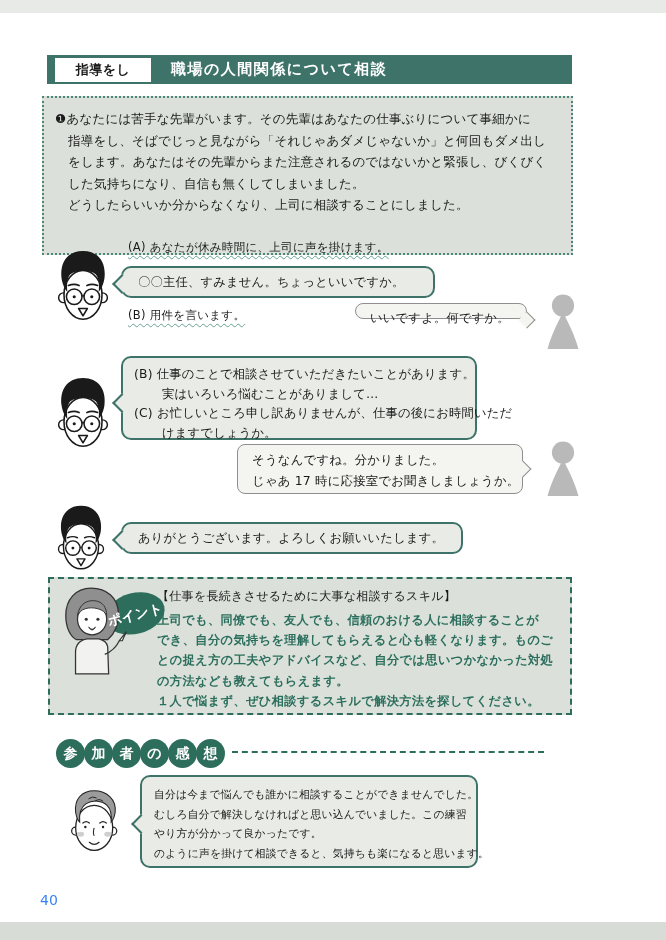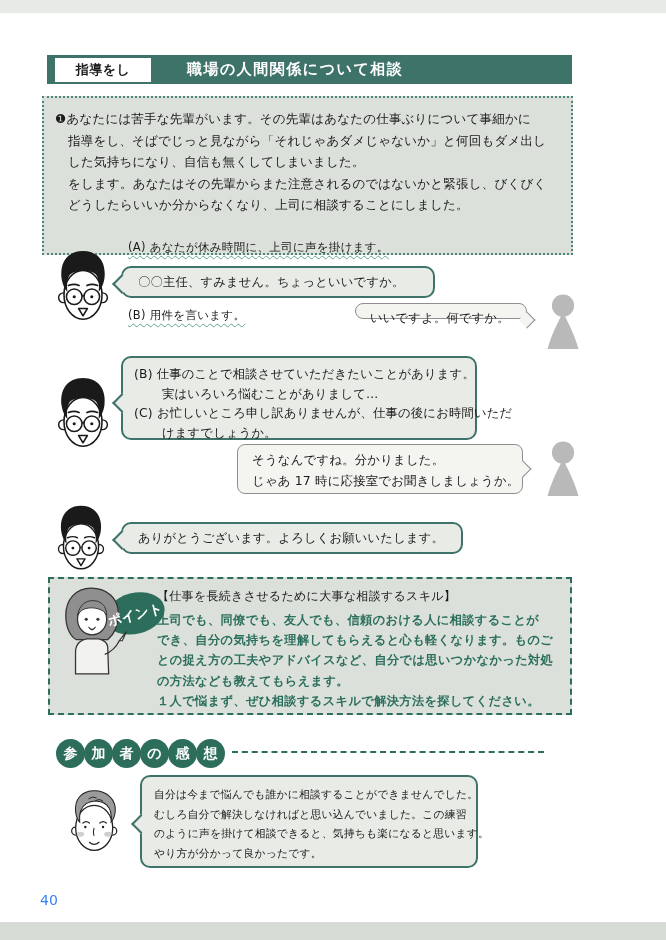--- a/index.html
+++ b/index.html
@@ -20,21 +20,21 @@
   .abs{position:absolute;}
 
   .top-strip{left:0;top:0;width:666px;height:13px;background:#e8eae8;}
   .bottom-strip{left:0;top:922px;width:666px;height:18px;background:#d7dcd7;}
 
   
   .header-bar{left:47px;top:55px;width:525px;height:29px;background:var(--green);}
   .scene-label{position:absolute;left:8px;top:2.5px;width:96px;height:24px;background:#fff;
     font-size:13px;font-weight:bold;text-align:center;line-height:24px;letter-spacing:.5px;}
   .scene-title{position:absolute;left:124px;top:0;height:27px;line-height:29px;color:#fff;
-    font-weight:bold;font-size:15px;letter-spacing:1.5px;white-space:nowrap;margin-left:16px;}
+    font-weight:bold;font-size:15px;letter-spacing:1.5px;white-space:nowrap;}
 
   
   .scenario-box{left:42px;top:96px;width:531px;height:159px;background:var(--boxbg);
     border:2px dotted #4b8678;box-sizing:border-box;padding:10px 11px 0 11px;}
   .scenario-line{font-size:12.5px;line-height:21.5px;white-space:nowrap;letter-spacing:.2px;}
   .scenario-line.indent{padding-left:13px;}
 
   
   .step-label{font-size:11.5px;white-space:nowrap;letter-spacing:.3px;
     text-decoration:underline wavy #66a294 1px;text-underline-offset:4px;}
@@ -73,22 +73,22 @@
   <div class="abs top-strip"></div>
 
   <div class="abs header-bar">
     <div class="scene-label">指導をし</div>
     <div class="scene-title">職場の人間関係について相談</div>
   </div>
 
   <div class="abs scenario-box">
     <div class="scenario-line">❶あなたには苦手な先輩がいます。その先輩はあなたの仕事ぶりについて事細かに</div>
     <div class="scenario-line indent">指導をし、そばでじっと見ながら「それじゃあダメじゃないか」と何回もダメ出し</div>
+    <div class="scenario-line indent">をします。あなたはその先輩からまた注意されるのではないかと緊張し、びくびく</div>
     <div class="scenario-line indent">した気持ちになり、自信も無くしてしまいました。</div>
-    <div class="scenario-line indent">をします。あなたはその先輩からまた注意されるのではないかと緊張し、びくびく</div>
     <div class="scenario-line indent">どうしたらいいか分からなくなり、上司に相談することにしました。</div>
   </div>
 
   <div class="abs step-label" style="left:128px;top:240px;">(A) あなたが休み時間に、上司に声を掛けます。</div>
 
   <div class="abs" style="left:52px;top:249px;width:62px;height:78px;">
     <svg viewBox="0 0 60 80" width="62" height="78">
       <circle cx="10" cy="50" r="5" fill="#fff" stroke="#1a1a1a" stroke-width="1.5"></circle>
       <circle cx="50" cy="50" r="5" fill="#fff" stroke="#1a1a1a" stroke-width="1.5"></circle>
       <ellipse cx="30" cy="47" rx="19.5" ry="25" fill="#fff" stroke="#1a1a1a" stroke-width="1.6"></ellipse>
@@ -243,22 +243,22 @@
       <path d="M35,52 Q33,58 35,62" fill="none" stroke="#222" stroke-width="1.3"></path>
       <path d="M29,70 Q35,75 41,70" fill="none" stroke="#222" stroke-width="1.6" stroke-linecap="round"></path>
     </svg>
   </div>
 
   <div class="abs bubble" style="left:140px;top:775px;width:338px;height:93px;">
     <span class="tail" style="top:40px;"></span>
     <div style="padding:8px 0 0 12px;">
       <div class="bubble-line" style="font-size:10.8px;line-height:19.5px;">自分は今まで悩んでも誰かに相談することができませんでした。</div>
       <div class="bubble-line" style="font-size:10.8px;line-height:19.5px;">むしろ自分で解決しなければと思い込んでいました。この練習</div>
+      <div class="bubble-line" style="font-size:10.8px;line-height:19.5px;">やり方が分かって良かったです。</div>
       <div class="bubble-line" style="font-size:10.8px;line-height:19.5px;">のように声を掛けて相談できると、気持ちも楽になると思います。</div>
-      <div class="bubble-line" style="font-size:10.8px;line-height:19.5px;">やり方が分かって良かったです。</div>
     </div>
   </div>
 
   <div class="abs page-number">40</div>
 
   <div class="abs bottom-strip"></div>
 
 </div>
 
 </body></html>

